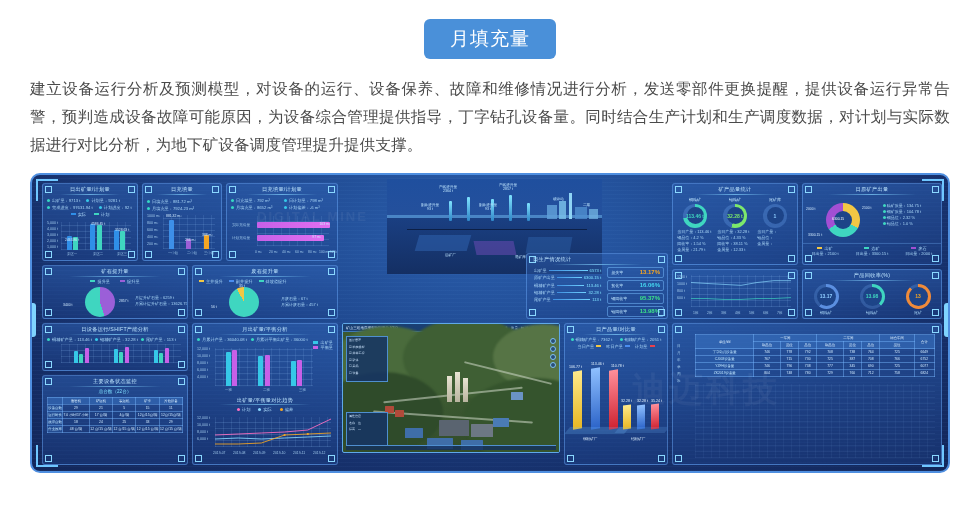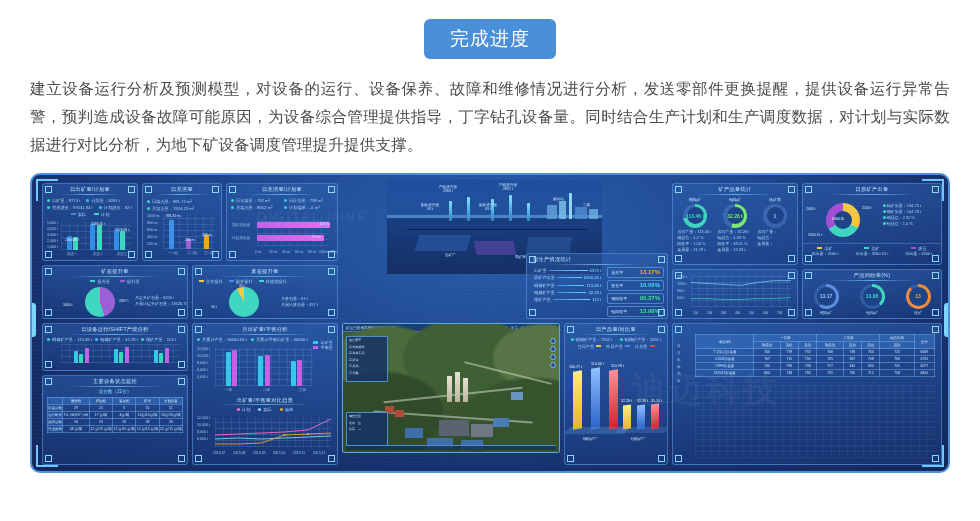--- a/index.html
+++ b/index.html
@@ -140,21 +140,21 @@
   .stack{ position:absolute; background:linear-gradient(180deg,#e8e4d2,#b9b49f);}
   .b3lbl{ position:absolute; font-size:3.6px; color:#e3f3ff; white-space:nowrap;}
 
   
   .wm{ position:absolute; color:rgba(255,255,255,.10); font-size:40px; font-weight:bold; letter-spacing:3px; pointer-events:none; user-select:none;}
 </style>
 </head>
 <body>
 
 <div class="title-wrap">
-  <div class="title-badge">完成进度</div>
+  <div class="title-badge">月填充量</div>
 </div>
 
 <p class="intro">建立设备运行分析及预测模型，对设备的运行、设备保养、故障和维修情况进行分析，发送零部件更换提醒，提供设备运行异常告警，预判造成设备故障可能原因，为设备综合管理提供指导，丁字钻孔设备量。同时结合生产计划和生产调度数据，对计划与实际数据进行对比分析，为地下矿设备调度管理提升提供支撑。</p>
 
 <div class="dash-wrap">
 <div class="dash">
 
   <div class="dcorner dc-tl"></div>
   <div class="dcorner dc-tr"></div>
   <div class="dcorner dc-bl"></div>

